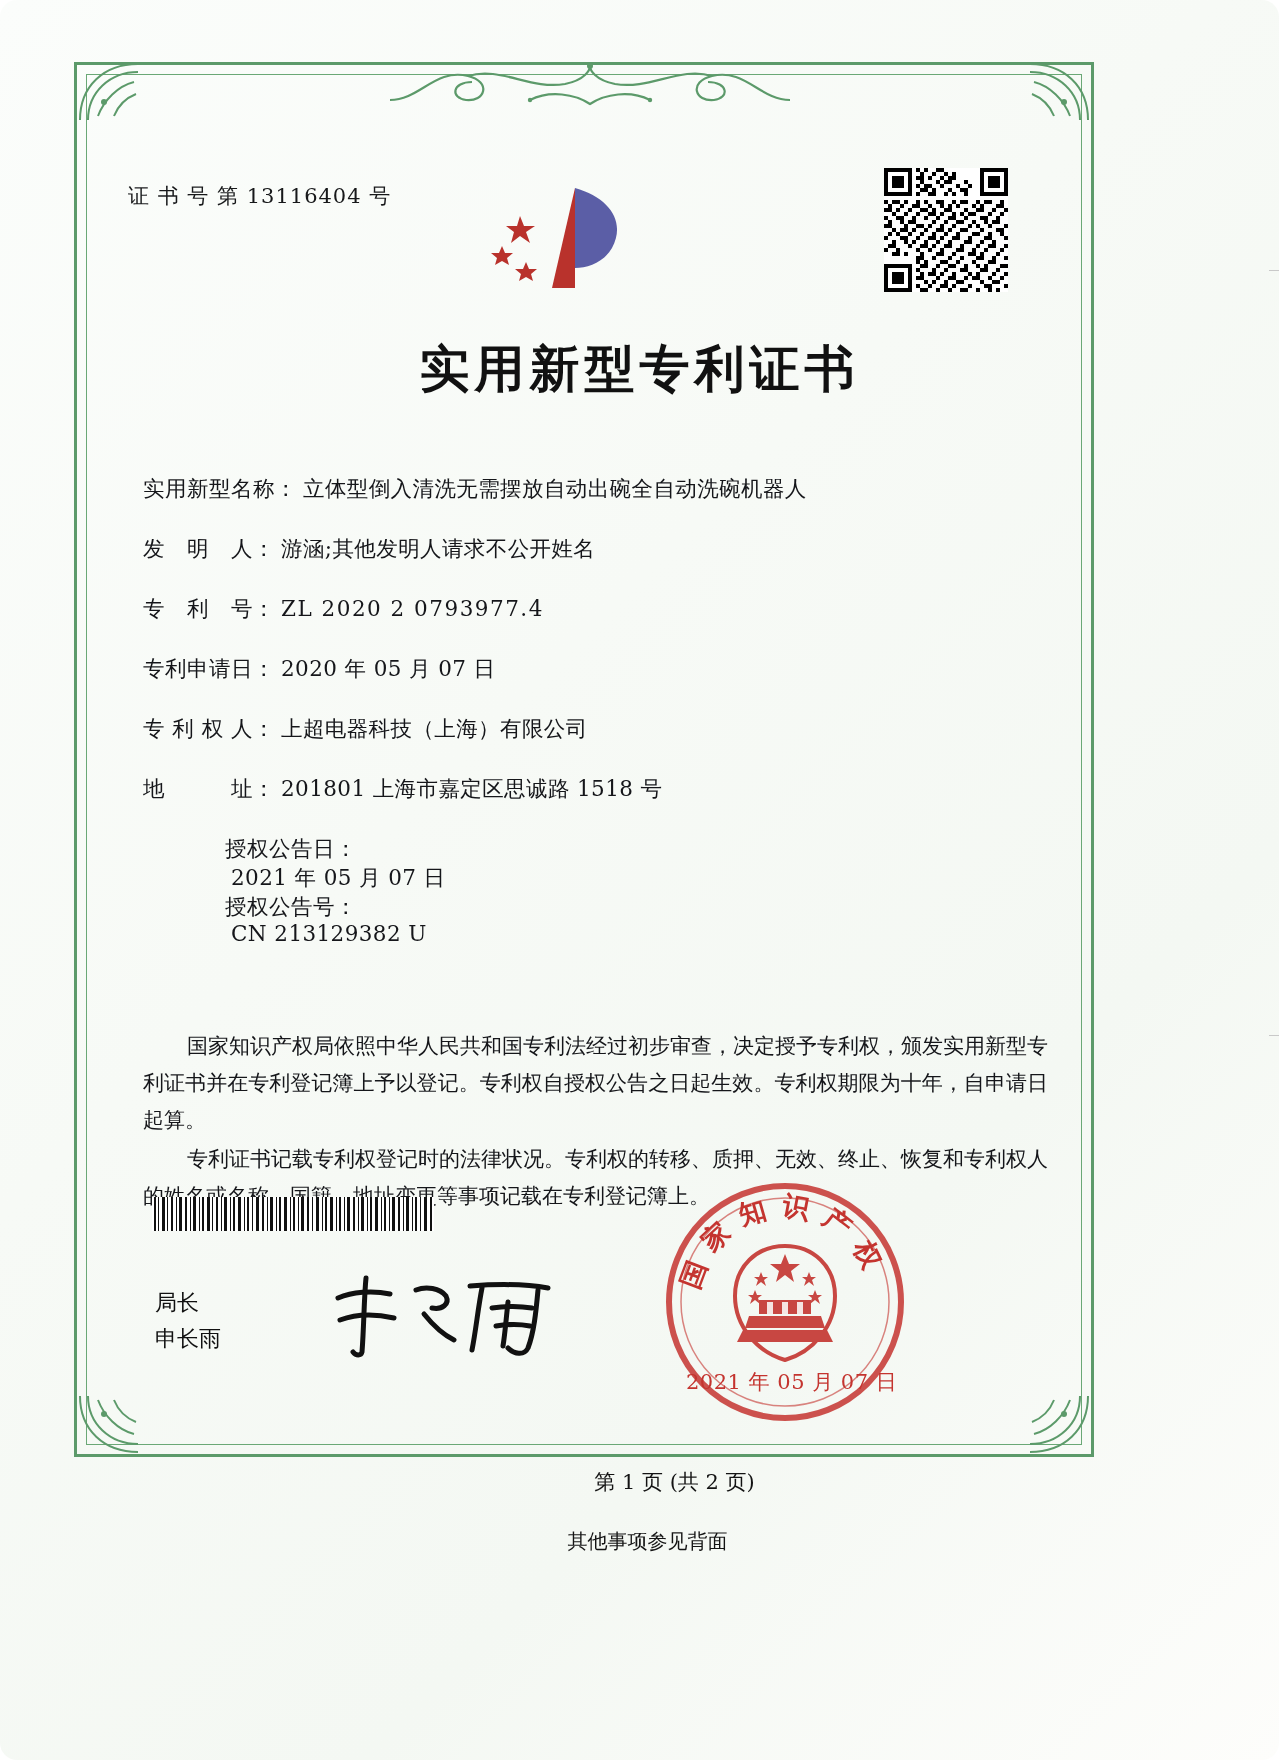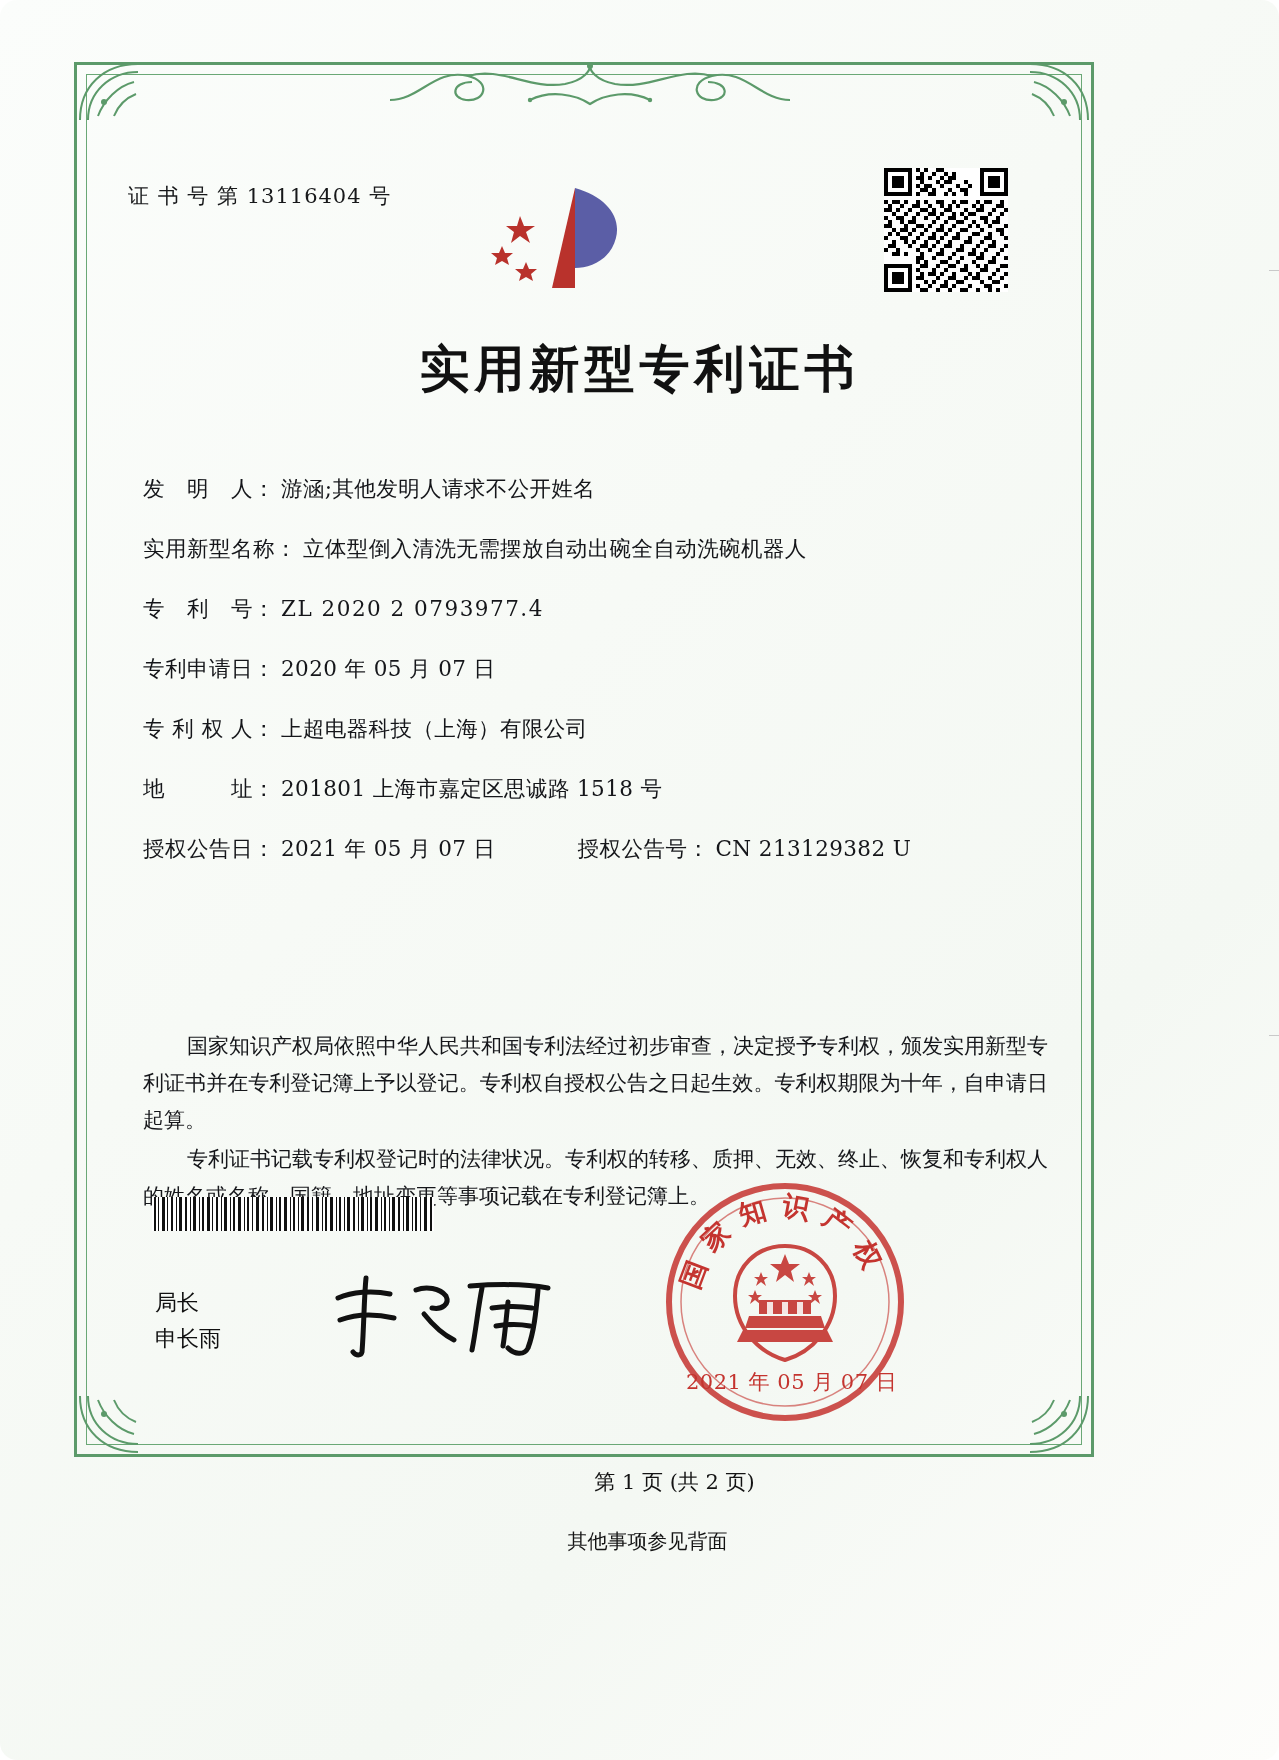--- a/index.html
+++ b/index.html
@@ -113,20 +113,21 @@
     padding-left: 6px;
     letter-spacing: 0.4px;
   }
   .mono-val {
     font-family: "DejaVu Serif", "Liberation Serif", serif;
     letter-spacing: 1.5px;
   }
   .row-inline {
     display: flex;
     align-items: baseline;
+    flex-direction: column;
   }
   .second-label {
     margin-left: 82px;
     white-space: nowrap;
   }
 
   .body-text {
     position: absolute;
     left: 143px; top: 1028px;
     width: 905px;
@@ -528,27 +529,27 @@
           <rect x="28" y="30" width="1" height="1"></rect>
       </g>
     </svg>
   </div>
 
   <div class="title">实用新型专利证书</div>
 
   <div class="fields">
 
     <div class="field-row">
+      <span class="field-label">实用新型名称：</span>
+      <span class="field-value">立体型倒入清洗无需摆放自动出碗全自动洗碗机器人</span>
+    </div>
+
+    <div class="field-row">
       <span class="field-label">发　明　人：</span>
       <span class="field-value">游涵;其他发明人请求不公开姓名</span>
-    </div>
-
-    <div class="field-row">
-      <span class="field-label">实用新型名称：</span>
-      <span class="field-value">立体型倒入清洗无需摆放自动出碗全自动洗碗机器人</span>
     </div>
 
     <div class="field-row">
       <span class="field-label">专　利　号：</span>
       <span class="field-value mono-val">ZL 2020 2 0793977.4</span>
     </div>
 
     <div class="field-row">
       <span class="field-label">专利申请日：</span>
       <span class="field-value">2020 年 05 月 07 日</span>

